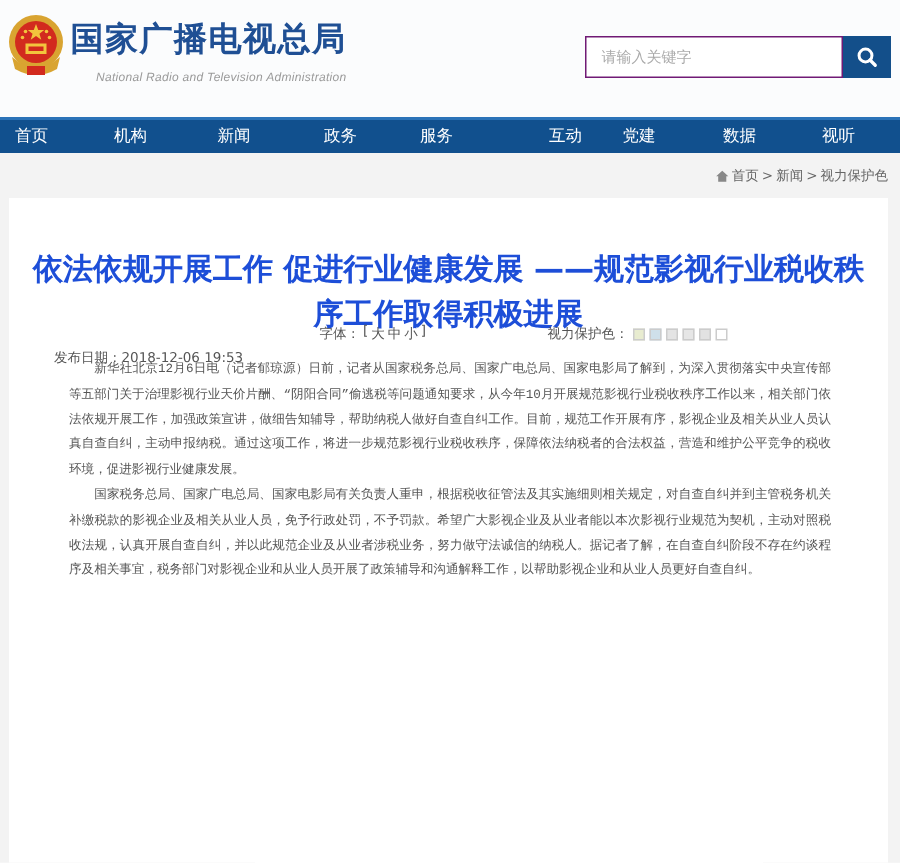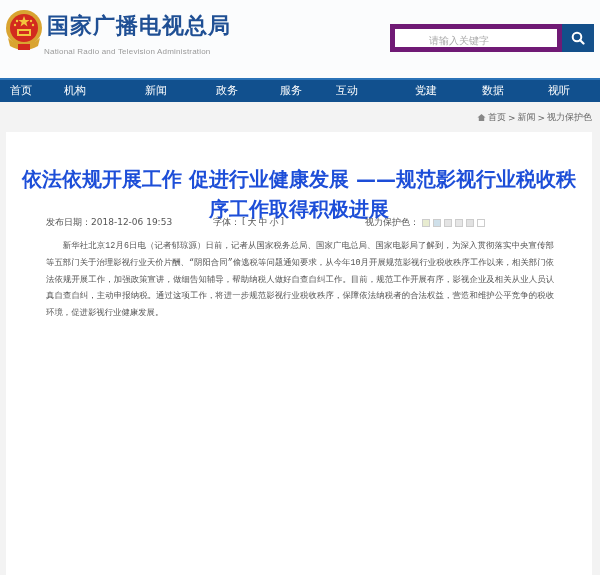--- a/index.html
+++ b/index.html
@@ -2,38 +2,38 @@
 <html><head>
   <meta charset="utf-8">
   <style>
     * { box-sizing: border-box; margin: 0; padding: 0; }
     html, body { width: 600px; height: 575px; overflow: hidden; background: #f3f3f3; }
     body { font-family: "DejaVu Sans", "Liberation Sans", sans-serif; color: #333; }
 
     .header { position: absolute; left: 0; top: 0; width: 600px; height: 78px; background: #fbfcfd; }
     .emblem { position: absolute; left: 4px; top: 8px; width: 40px; height: 46px; }
     .site-title { position: absolute; left: 47px; top: 14px; font-size: 22px; font-weight: bold; color: #1f4f94; letter-spacing: 1px; line-height: 28px; font-family: Liberation Mono, monospace; }
-    .site-subtitle { position: absolute; left: 44px; top: 47px; font-size: 8px; color: #9a9a9a; letter-spacing: 0.2px; font-family: "Liberation Sans", sans-serif; }
+    .site-subtitle { position: absolute; left: 64px; top: 47px; font-size: 8px; color: #9a9a9a; letter-spacing: 0.2px; font-family: "Liberation Sans", sans-serif; font-style: italic; }
 
-    .search-box { position: absolute; left: 390px; top: 24px; width: 172px; height: 28px; border: 5px solid #701a75; background: #fff; padding-left: 24px; }
+    .search-box { position: absolute; left: 390px; top: 24px; width: 172px; height: 28px; border: 1px solid #701a75; background: #fff; }
     .search-input { width: 100%; height: 100%; border: none; outline: none; padding-left: 10px; font-size: 10px; color: #999; background: transparent; font-family: "DejaVu Sans", sans-serif; }
     .search-input::placeholder { color: #aaa; }
     .search-btn { position: absolute; left: 562px; top: 24px; width: 32px; height: 28px; background: #134f8a; display: flex; align-items: center; justify-content: center; cursor: pointer; }
 
     .navbar { position: absolute; left: 0; top: 78px; width: 600px; height: 24px; background: #11508e; border-top: 2px solid #2b73b8; }
     .nav-item { position: absolute; top: 0; height: 22px; line-height: 22px; font-size: 11px; color: #fff; cursor: pointer; }
 
     .crumbbar { position: absolute; left: 0; top: 102px; width: 600px; height: 30px; background: #f3f3f3; }
     .breadcrumb { position: absolute; right: 8px; top: 9px; font-size: 9px; color: #666; display: flex; align-items: center; gap: 2px; }
     .breadcrumb a { color: #666; text-decoration: none; cursor: pointer; }
 
     .article { position: absolute; left: 6px; top: 132px; width: 586px; height: 443px; background: #fff; }
     .article-title { position: absolute; left: 0; top: 12px; width: 586px; text-align: center; font-size: 20px; line-height: 30px; color: #1d4ed8; font-family: "DejaVu Sans", sans-serif; padding: 0 10px; margin-top: 20px; }
     .meta { position: absolute; top: 84px; font-size: 9px; color: #555; }
-    .meta-date { left: 40px; }
+    .meta-date { left: 30px; margin-top: 16px; }
     .meta-font { left: 207px; display: flex; gap: 2px; text-align: right; }
     .meta-font span.sz { cursor: pointer; }
     .meta-eye { left: 359px; display: flex; align-items: center; gap: 3px; }
     .swatch { width: 8px; height: 8px; border: 1px solid #ccc; cursor: pointer; display: inline-block; }
 
     .body-text { position: absolute; left: 40px; top: 106px; width: 508px; font-size: 8.4px; line-height: 16.8px; color: #555; text-align: justify; font-family: Liberation Mono, monospace; }
     .body-text p { text-indent: 2em; margin: 0; }
 
     .right-edge { position: absolute; left: 592px; top: 132px; width: 8px; height: 443px; background: #f3f3f3; }
   </style>
@@ -65,25 +65,25 @@
   <div class="search-btn">
     <svg width="14" height="14" viewBox="0 0 14 14">
       <circle cx="6" cy="6" r="4.3" fill="none" stroke="#ffffff" stroke-width="2"></circle>
       <line x1="9" y1="9" x2="12.5" y2="12.5" stroke="#ffffff" stroke-width="2.2" stroke-linecap="round"></line>
     </svg>
   </div>
 </div>
 
 <div class="navbar">
   <div class="nav-item" style="left:10px">首页</div>
-  <div class="nav-item" style="left:64px">机构</div>
+  <div class="nav-item" style="left:76px">机构</div>
   <div class="nav-item" style="left:145px">新闻</div>
   <div class="nav-item" style="left:216px">政务</div>
   <div class="nav-item" style="left:280px">服务</div>
-  <div class="nav-item" style="left:336px">互动</div>
+  <div class="nav-item" style="left:366px">互动</div>
   <div class="nav-item" style="left:415px">党建</div>
   <div class="nav-item" style="left:482px">数据</div>
   <div class="nav-item" style="left:548px">视听</div>
 </div>
 
 <div class="crumbbar">
   <div class="breadcrumb">
     <svg width="9" height="9" viewBox="0 0 10 10">
       <polygon points="5,1 9.5,5 8,5 8,9 2,9 2,5 0.5,5" fill="#888"></polygon>
     </svg>
@@ -116,16 +116,17 @@
     <span class="swatch" style="background:#e8ecd0"></span>
     <span class="swatch" style="background:#cfe0ea"></span>
     <span class="swatch" style="background:#e4e4e4"></span>
     <span class="swatch" style="background:#e6e6e6"></span>
     <span class="swatch" style="background:#e2e2e2"></span>
     <span class="swatch" style="background:#ffffff"></span>
   </div>
 
   <div class="body-text">
     <p>新华社北京12月6日电（记者郁琼源）日前，记者从国家税务总局、国家广电总局、国家电影局了解到，为深入贯彻落实中央宣传部等五部门关于治理影视行业天价片酬、“阴阳合同”偷逃税等问题通知要求，从今年10月开展规范影视行业税收秩序工作以来，相关部门依法依规开展工作，加强政策宣讲，做细告知辅导，帮助纳税人做好自查自纠工作。目前，规范工作开展有序，影视企业及相关从业人员认真自查自纠，主动申报纳税。通过这项工作，将进一步规范影视行业税收秩序，保障依法纳税者的合法权益，营造和维护公平竞争的税收环境，促进影视行业健康发展。</p>
+    <p>国家税务总局、国家广电总局、国家电影局有关负责人重申，根据税收征管法及其实施细则相关规定，对自查自纠并到主管税务机关补缴税款的影视企业及相关从业人员，免予行政处罚，不予罚款。希望广大影视企业及从业者能以本次影视行业规范为契机，主动对照税收法规，认真开展自查自纠，并以此规范企业及从业者涉税业务，努力做守法诚信的纳税人。据记者了解，在自查自纠阶段不存在约谈程序及相关事宜，税务部门对影视企业和从业人员开展了政策辅导和沟通解释工作，以帮助影视企业和从业人员更好自查自纠。</p>
   </div>
 </div>
 
 <div class="right-edge"></div>
 
 </body></html>

